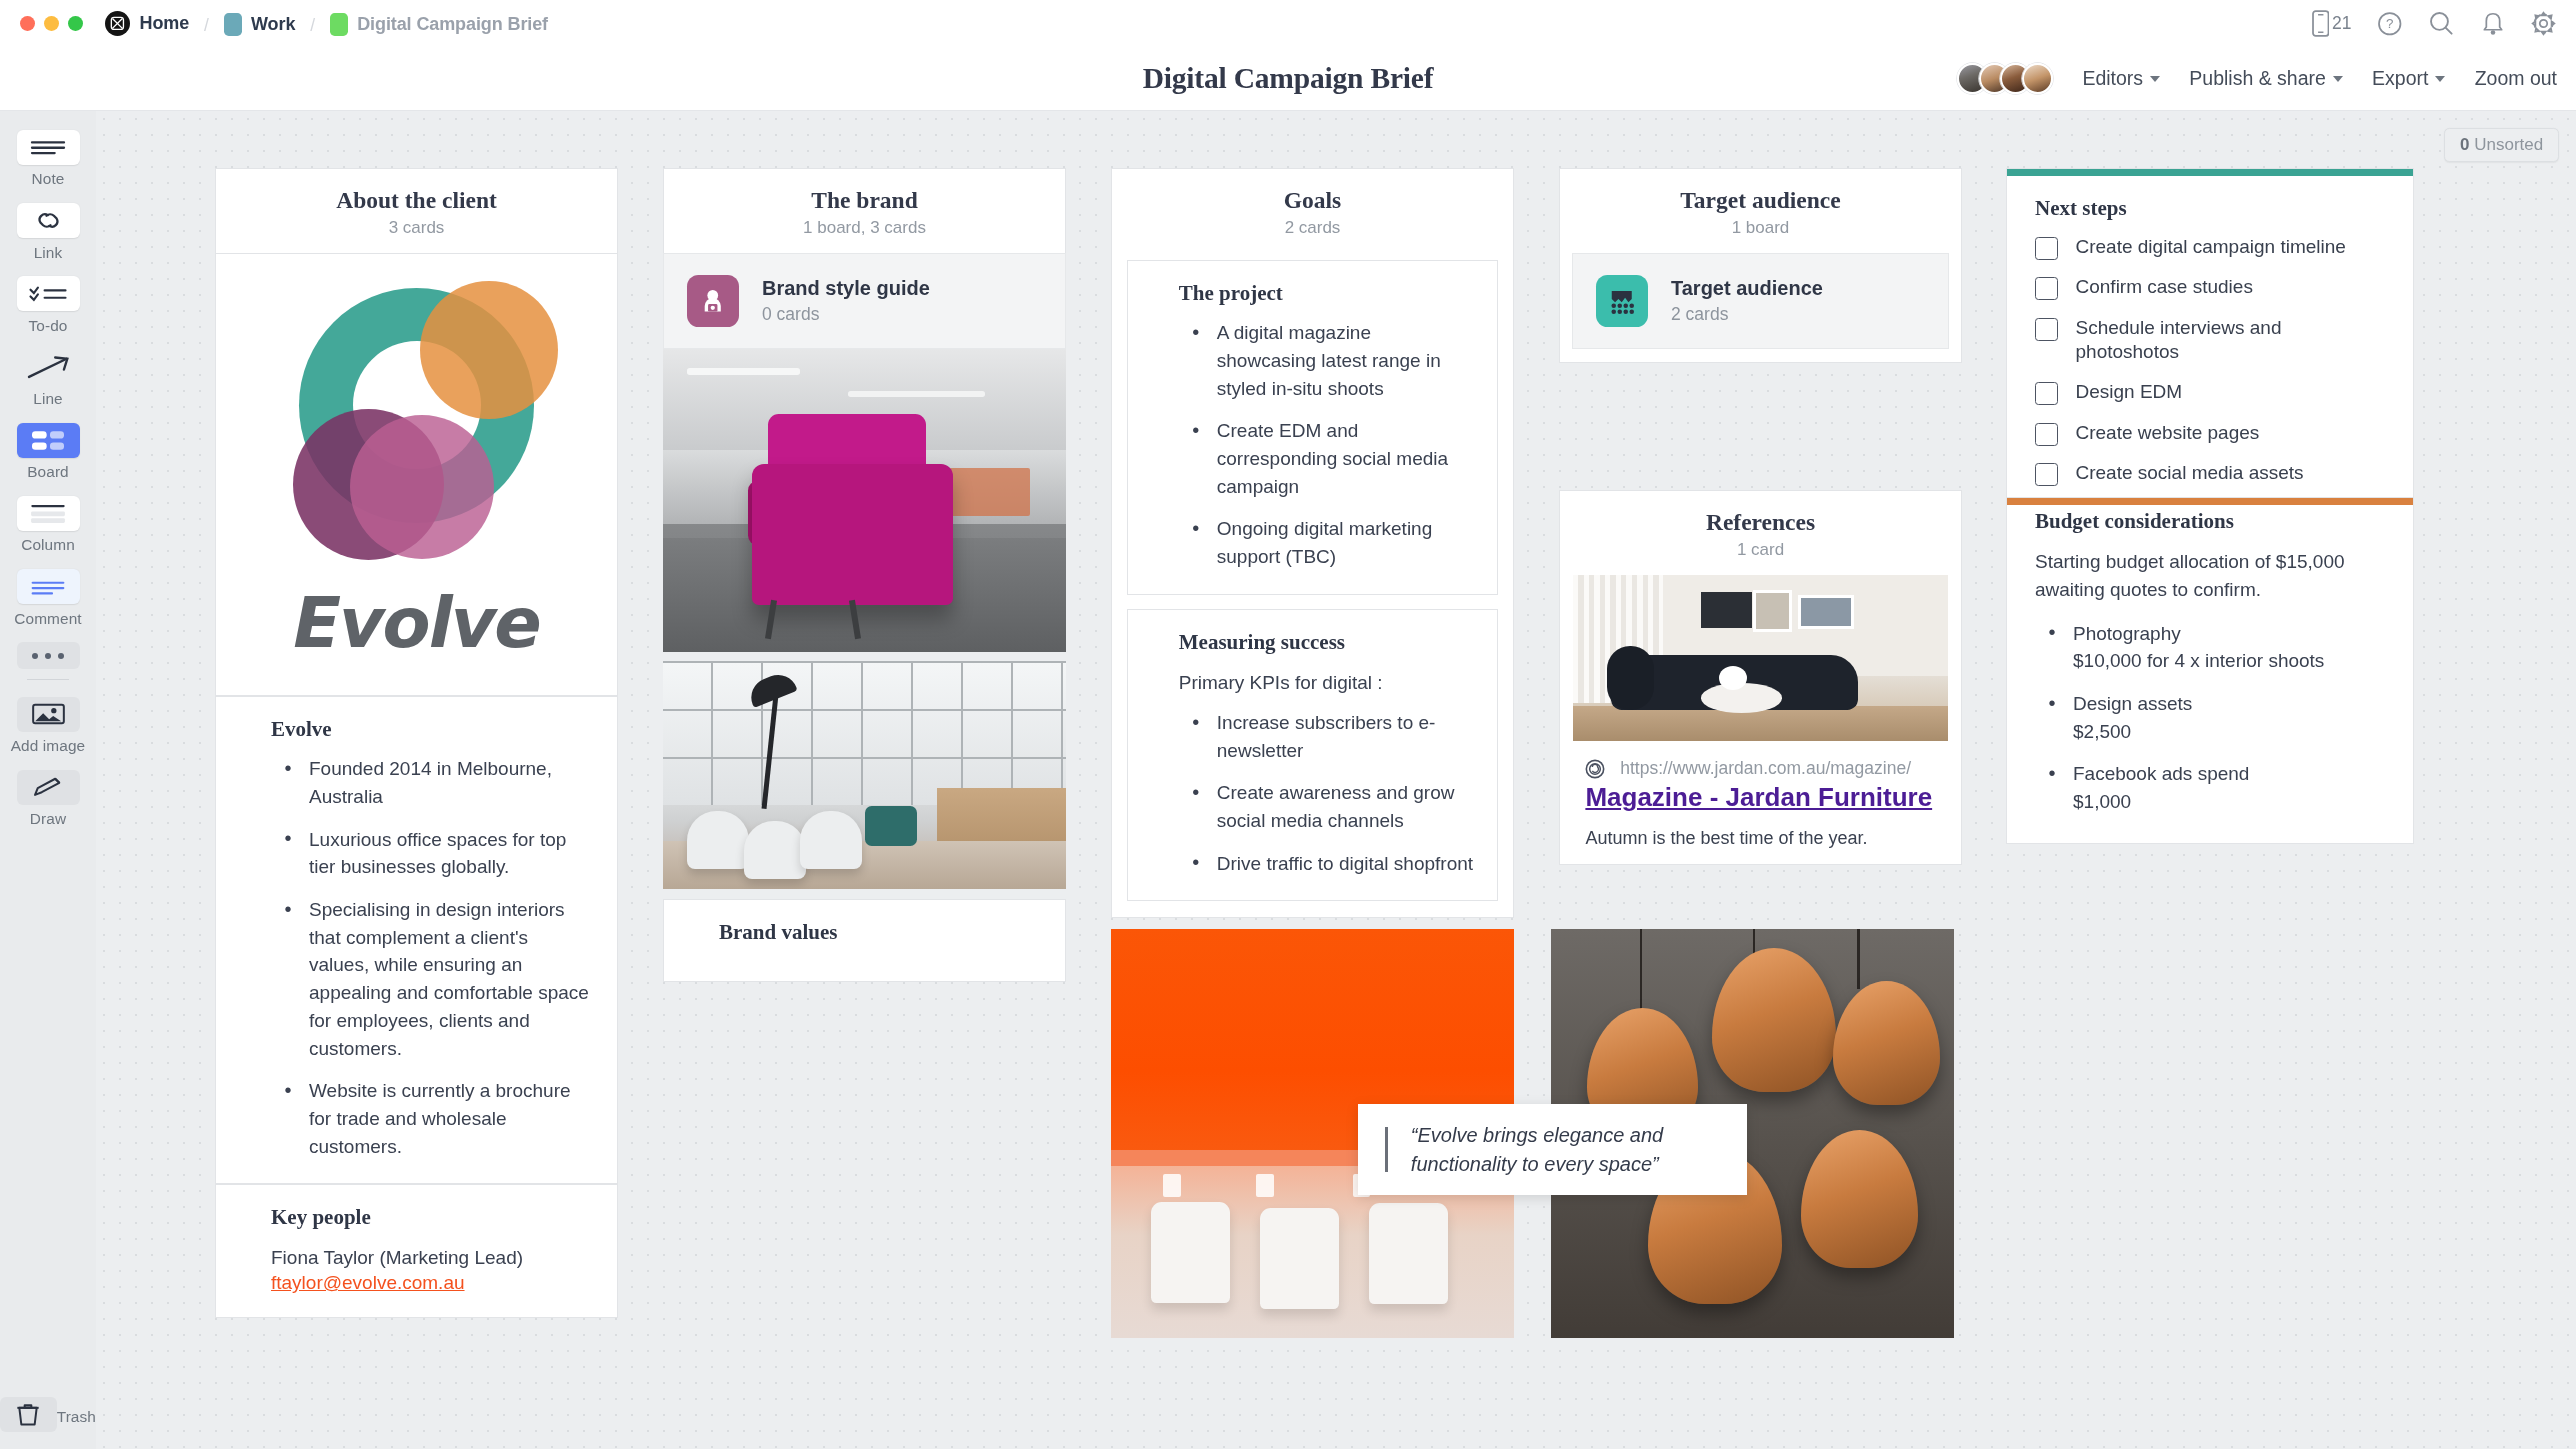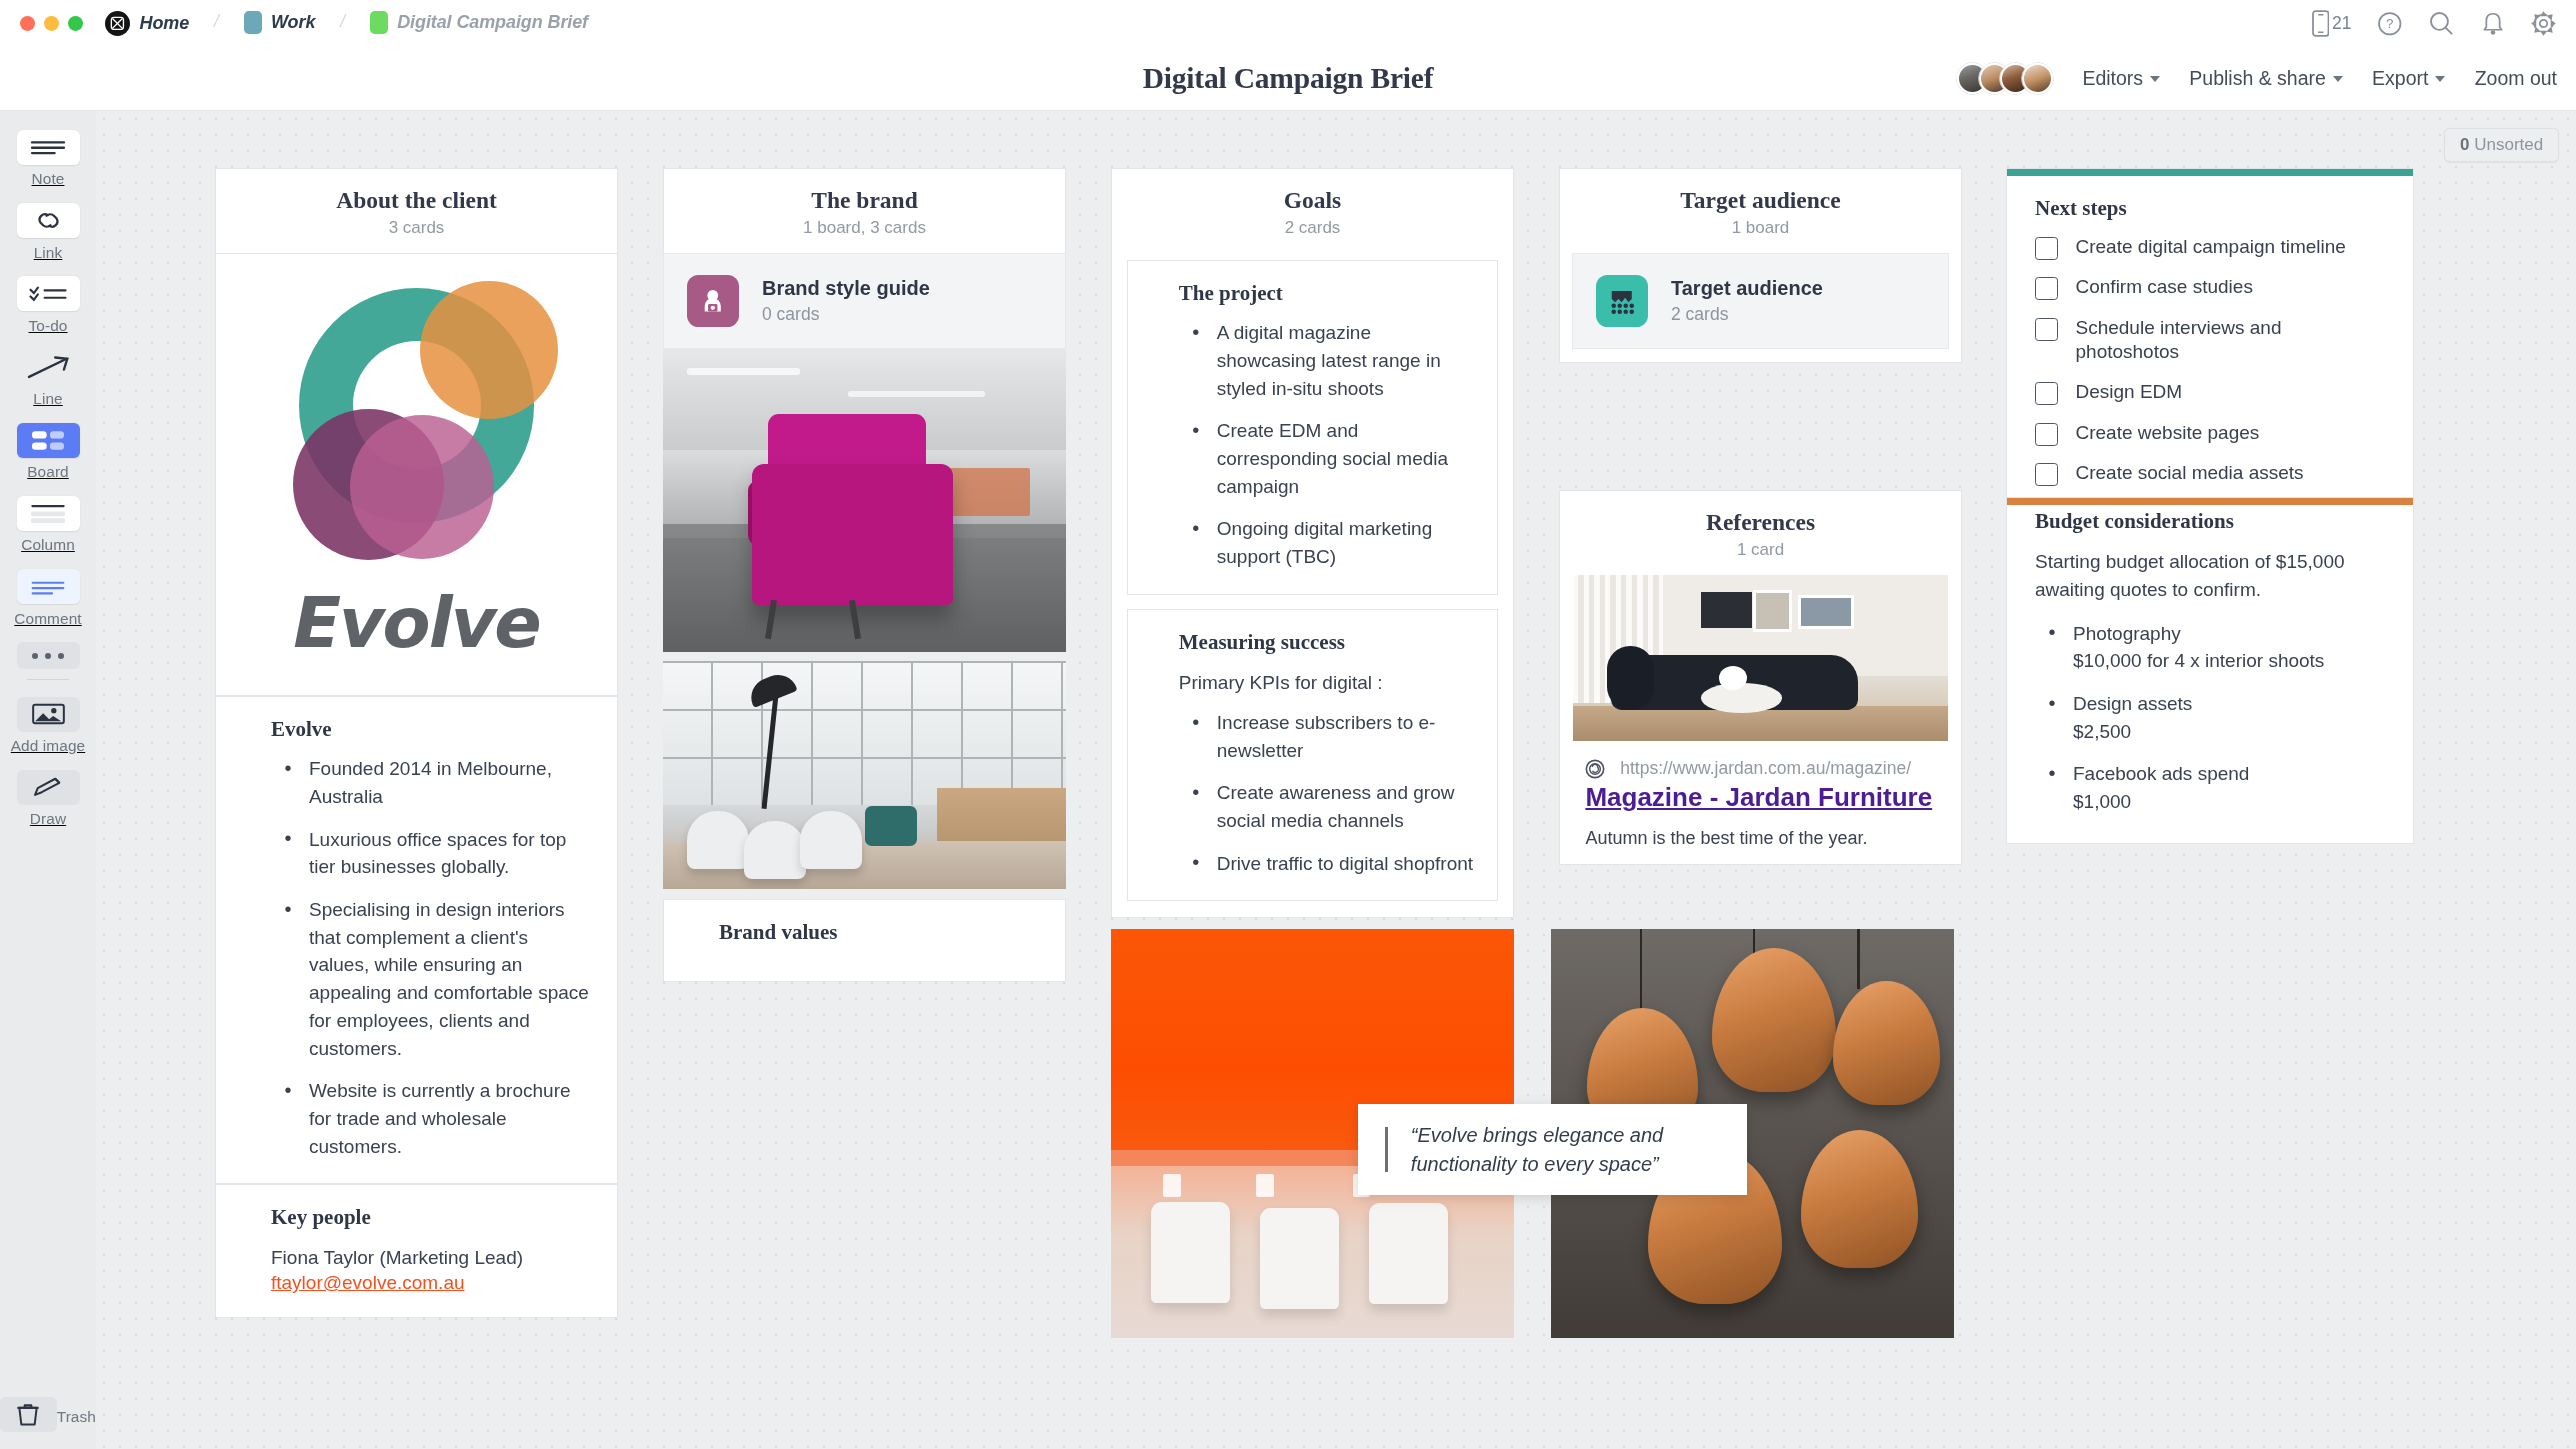--- a/index.html
+++ b/index.html
@@ -14,21 +14,21 @@
   
   .topbar {
     position: absolute; top:0; left:0; width:2576px; height:47px;
     background:#fff; display:flex; align-items:center;
     z-index: 50;
   }
   .traffic { display:flex; gap:9.4px; margin-left:20px; }
   .dot { width:14.8px; height:14.8px; border-radius:50%; }
   .dot.r{background:#ff6f5a}.dot.y{background:#fdbc40}.dot.g{background:#34c749}
 
-  .crumbs { display:flex; align-items:flex-start; margin-left:21.5px; gap:10px;font-style:italic; }
+  .crumbs { display:flex; align-items:flex-end; margin-left:21.5px; gap:0px; }
   .crumb { display:flex; align-items:center; gap:9.4px; }
   .crumb-label { font-size:18px; color:#2e3a4d; font-weight:600; letter-spacing:-0.1px; }
   .crumb-label.muted { color:#9aa1ab; font-weight:600; }
   .sep { color:#d5d8dd; font-size:17.5px; margin:0 14.8px; }
   .mx-logo { width:25.5px; height:25.5px; border-radius:50%; background:#141414; display:flex; align-items:center; justify-content:center; }
   .mx-logo svg{ display:block; }
   .sw { width:18px; height:23px; border-radius:4.7px; }
   .sw.work{ background:#6ba9b8; }
   .sw.brief{ background:#6ddb62; }
 
@@ -58,21 +58,21 @@
   .av3{ background:linear-gradient(160deg,#d7b79c 0%,#8a5c3c 45%,#3b2418 100%); }
   .av4{ background:linear-gradient(160deg,#eddbc9 0%,#c39468 50%,#5a3a24 100%); }
   .menu-btn { display:flex; align-items:center; gap:6.7px; font-size:19px; color:#4a5costume; }
   .menu-btn { color:#444c59; }
   .caret { width:0;height:0;border-left:5.4px solid transparent;border-right:5.4px solid transparent;border-top:6px solid #6d757f; }
 
   
   .leftbar {
     position:absolute; left:0; top:111px; width:96px; height:1338px;
     background:#e9ebed; display:flex; flex-direction:column; align-items:center;
-    padding-top:19px; z-index:30;text-decoration:underline;
+    padding-top:19px; z-index:30;
   }
   .tool { width:100%; display:flex; flex-direction:column; align-items:center; margin-bottom:14.8px; cursor:pointer; }
   .tool-ico { width:63px; height:35px; border-radius:6px; background:#fff; display:flex; align-items:center; justify-content:center;
               box-shadow:0 0.7px 1.3px rgba(0,0,0,.09); }
   .tool-ico.flat { background:transparent; box-shadow:none; }
   .tool-ico.active { background:#5b7cf5; }
   .tool-ico.grey { background:#dfe1e4; box-shadow:none; }
   .tool-lbl { margin-top:5.4px; font-size:15.4px; color:#6e767f; letter-spacing:0.1px; }
   .tool-divider { width:42px; height:0.7px; background:#d2d5d9; margin:9.4px 0 17.5px; }
   .tool-dots { width:63px; height:27px; border-radius:6px; background:#dfe1e4; display:flex; align-items:center; justify-content:center; gap:6.7px; }

